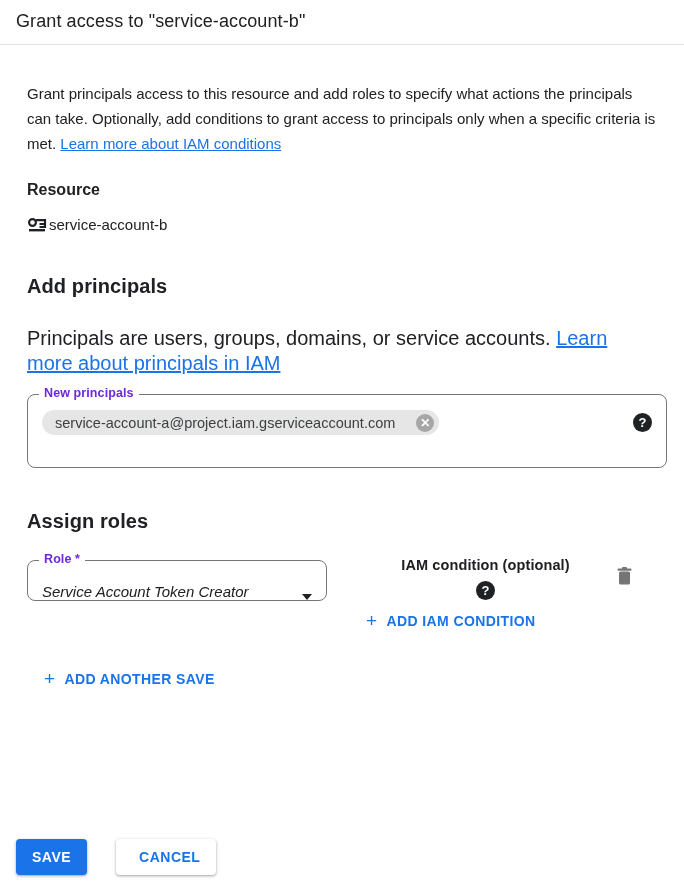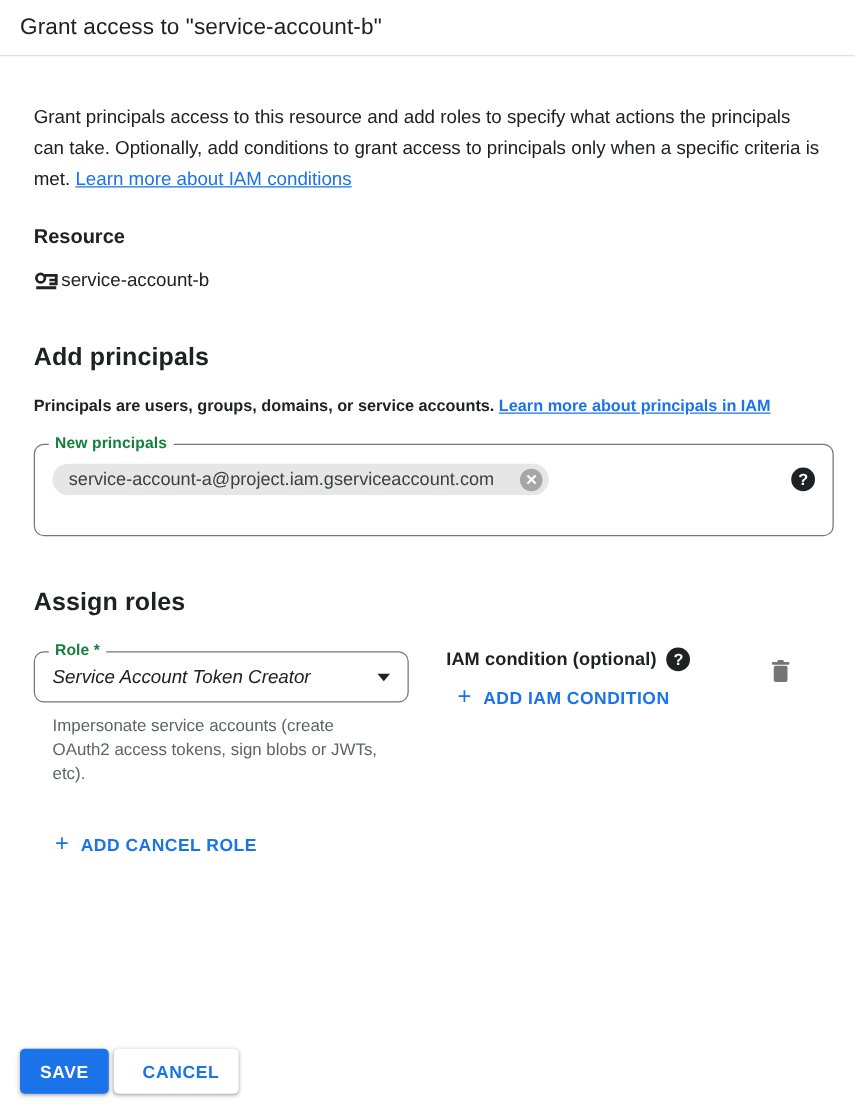--- a/index.html
+++ b/index.html
@@ -50,42 +50,41 @@
   }
   .resource-row svg { display: block; }
 
   .section-heading {
     margin-top: 42px;
     font-size: 20px;
     font-weight: 700;
     letter-spacing: 0.1px;
   }
   .section-desc {
-    margin-top: 14px;
-    font-size: 13px;
+    margin-top: 28px;
+    font-size: 20px;
     line-height: 25px;
     max-width: 650px;
-    font-weight: bold;
   }
 
   
   .outlined-field {
     position: relative;
     border: 1px solid #747775;
     border-radius: 8px;
     background: #fff;
   }
   .floating-label {
     position: absolute;
     top: -9px; left: 11px;
     background: #fff;
     padding: 0 5px;
     font-size: 12.5px;
     font-weight: 700;
-    color: #15803d;
+    color: #6d28d9;
     letter-spacing: 0.1px;
   }
   .principals-field {
     margin-top: 18px;
     width: 640px;
     height: 74px;
     padding: 15px 14px;
     display: flex;
     align-items: flex-start;
   }
@@ -136,21 +135,21 @@
 
   .role-row {
     margin-top: 27px;
     display: flex;
     align-items: flex-start;
   }
   .role-col { width: 300px; flex: 0 0 auto; }
   .role-select {
     height: 41px;
     display: flex;
-    align-items: center;
+    align-items: flex-end;
     padding: 0 14px 0 14px;
     cursor: pointer;
   }
   .role-value { font-size: 15px; color: #202124; font-style: italic; }
   .dropdown-arrow {
     margin-left: auto;
     width: 0; height: 0;
     border-left: 5px solid transparent;
     border-right: 5px solid transparent;
     border-top: 6px solid #202124;
@@ -163,20 +162,21 @@
     color: #5f6368;
     max-width: 280px;
   }
 
   .condition-col { margin-left: 30px; flex: 1 1 auto; }
   .condition-label-row {
     display: flex;
     align-items: center;
     gap: 8px;
     margin-top: -3px;
+    flex-direction: column;
   }
   .condition-label {
     font-size: 14.5px;
     font-weight: 700;
     letter-spacing: 0.1px;
   }
   .text-button {
     display: inline-flex;
     align-items: center;
     gap: 9px;
@@ -205,21 +205,21 @@
   }
   .trash-btn svg { display: block; }
 
   .add-role-btn { margin-top: 40px; margin-left: 17px; }
 
   .footer {
     position: absolute;
     left: 16px;
     top: 839px;
     display: flex;
-    gap: 4px;
+    gap: 29px;
   }
   .btn {
     font-family: "Liberation Sans", sans-serif;
     font-size: 14px;
     font-weight: 700;
     letter-spacing: 0.5px;
     border-radius: 4px;
     padding: 0 16px;
     height: 36px;
     cursor: pointer;
@@ -279,21 +279,20 @@
 
 
   <div class="role-row">
 
     <div class="role-col">
       <div class="outlined-field role-select">
         <span class="floating-label">Role *</span>
         <span class="role-value">Service Account Token Creator</span>
         <span class="dropdown-arrow"></span>
       </div>
-      <p class="role-help">Impersonate service accounts (create OAuth2 access tokens, sign blobs or JWTs, etc).</p>
     </div>
 
     <div class="condition-col">
       <div class="condition-label-row">
         <span class="condition-label">IAM condition (optional)</span>
         <span class="help-badge">?</span>
       </div>
       <button class="text-button add-condition-btn">
         <span class="plus-glyph">+</span>
         <span>ADD IAM CONDITION</span>
@@ -307,21 +306,21 @@
           <rect x="1.5" y="2.5" width="14" height="2.2" rx="1" fill="#757575"></rect>
           <rect x="6" y="1" width="5" height="2.4" rx="1" fill="#757575"></rect>
         </svg>
       </span>
     </button>
 
   </div>
 
   <button class="text-button add-role-btn">
     <span class="plus-glyph">+</span>
-    <span>ADD CANCEL ROLE</span>
+    <span>ADD ANOTHER SAVE</span>
   </button>
 
 </div>
 
 <div class="footer">
   <button class="btn btn-primary">SAVE</button>
   <button class="btn btn-secondary">CANCEL</button>
 </div>
 
 </body></html>

